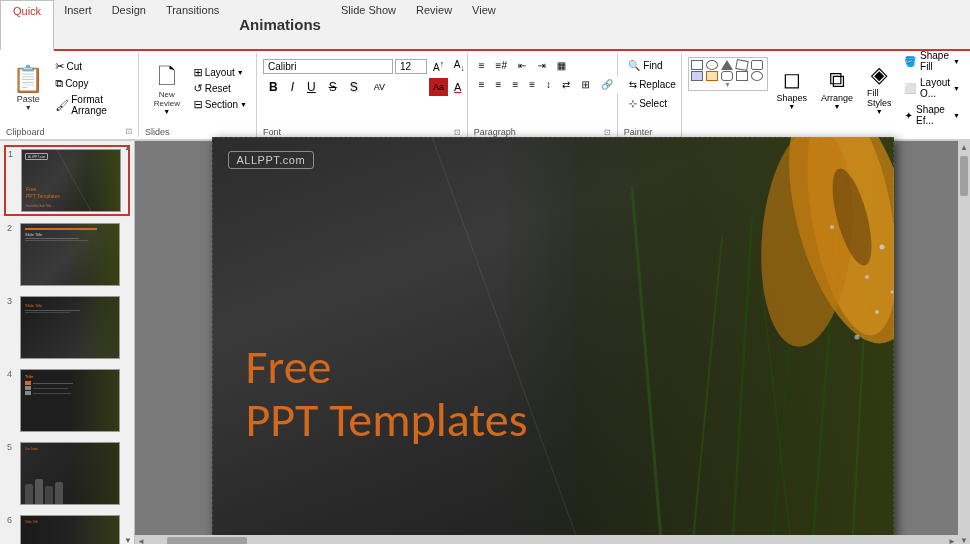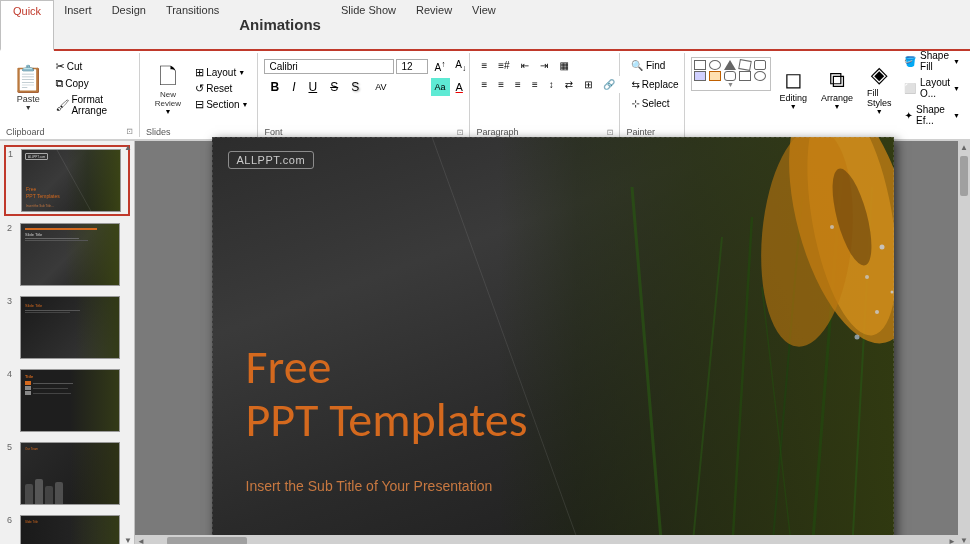--- a/index.html
+++ b/index.html
@@ -108,21 +108,21 @@
         <span style="border:1px solid transparent; padding:1px 3px; cursor:pointer; font-size:10px;">A</span>
       </div>
       <div style="display:flex; gap:1px;">
         <button style="border:1px solid transparent; padding:1px 5px; cursor:pointer; font-size:12px; font-weight:bold; background:white;">B</button>
         <button style="border:1px solid transparent; padding:1px 5px; cursor:pointer; font-size:12px; font-style:italic; background:white;">I</button>
         <button style="border:1px solid transparent; padding:1px 5px; cursor:pointer; font-size:12px; text-decoration:underline; background:white;">U</button>
         <button style="border:1px solid transparent; padding:1px 5px; cursor:pointer; font-size:12px; text-decoration:line-through; background:white;">S</button>
         <button style="border:1px solid transparent; padding:1px 5px; cursor:pointer; font-size:12px; text-shadow:1px 1px 2px #aaa; background:white;">S</button>
         <span style="width:1px; background:#d0d0d0; margin:0 2px;"></span>
         <button style="border:1px solid transparent; padding:1px 3px; cursor:pointer; font-size:9px; background:white;">AV</button>
-        <button style="border:1px solid transparent; padding:1px 3px; cursor:pointer; font-size:9px; background:#5eead4;margin-left:39px;">Aa</button>
+        <button style="border:1px solid transparent; padding:1px 3px; cursor:pointer; font-size:9px; background:#b91c1c;margin-left:39px;">Aa</button>
         <button style="border:1px solid transparent; padding:1px 4px; cursor:pointer; font-size:11px; background:white; text-decoration: underline; text-decoration-color: #e00;">A</button>
       </div>
     </div>
     <div style="font-size:9px; color:#555; display:flex; justify-content:space-between; align-items:center;">
       <span>Font</span>
       <span style="cursor:pointer; font-size:8px; color:#888;">⊡</span>
     </div>
   </div>
 
   <div style="display:flex; flex-direction:column; border-right:1px solid #d0d0d0; padding:2px 6px 0; min-width:150px;">
@@ -180,21 +180,21 @@
           <div style="width:12px;height:10px;border:1px solid #c06000;background:#ffe0b0;"></div>
           <div style="width:12px;height:10px;border:1px solid #666;background:transparent;border-radius:3px;"></div>
           <div style="width:12px;height:10px;border:1px solid #666;background:transparent;"></div>
           <div style="width:12px;height:10px;border:1px solid #666;background:transparent;border-radius:50%;"></div>
         </div>
         <div style="font-size:7px; text-align:center; color:#888;">▼</div>
       </div>
 
       <div style="display:flex; flex-direction:column; align-items:center; padding:2px 5px; cursor:pointer; border-radius:2px; height:62px; justify-content:center;">
         <div style="font-size:22px;">◻</div>
-        <div style="font-size:9px;">Editing</div>
+        <div style="font-size:9px;">Shapes</div>
         <div style="font-size:7px;">▼</div>
       </div>
 
       <div style="display:flex; flex-direction:column; align-items:center; padding:2px 5px; cursor:pointer; border-radius:2px; height:62px; justify-content:center;">
         <div style="font-size:22px;">⧉</div>
         <div style="font-size:9px;">Arrange</div>
         <div style="font-size:7px;">▼</div>
       </div>
 
       <div style="display:flex; flex-direction:column; align-items:center; padding:2px 5px; cursor:pointer; border-radius:2px; height:62px; justify-content:center;">
@@ -371,23 +371,20 @@
 
       <div style="position:absolute; bottom:105px; left:34px;">
         <div style="font-size:48px; font-weight:300; color:#d4691e; font-family:'Calibri',Arial; line-height:1.1;">
           <span>Free</span>
         </div>
         <div style="font-size:48px; font-weight:300; color:#d4691e; font-family:'Calibri',Arial; line-height:1.1;">
           <span>PPT Templates</span>
         </div>
       </div>
 
-      <div style="position:absolute; bottom:58px; left:34px; font-size:14px; color:#c87840; font-family:Arial;">
-        <span>Insert the Sub Title of Your Presentation</span>
-      </div>
 
       <div style="position:absolute; inset:0; border:1px dashed rgba(180,180,180,0.2); pointer-events:none;"></div>
     </div>
 
     <div style="position:absolute; right:0; top:0; bottom:0; width:12px; background:#d0d0d0; display:flex; flex-direction:column; align-items:center;">
       <div style="font-size:8px; color:#666; cursor:pointer; padding:2px;">▲</div>
       <div style="width:8px; height:40px; background:#a0a0a0; border-radius:2px; margin:2px 0; cursor:pointer;"></div>
       <div style="font-size:8px; color:#666; cursor:pointer; padding:2px; margin-top:auto;">▼</div>
     </div>
 

